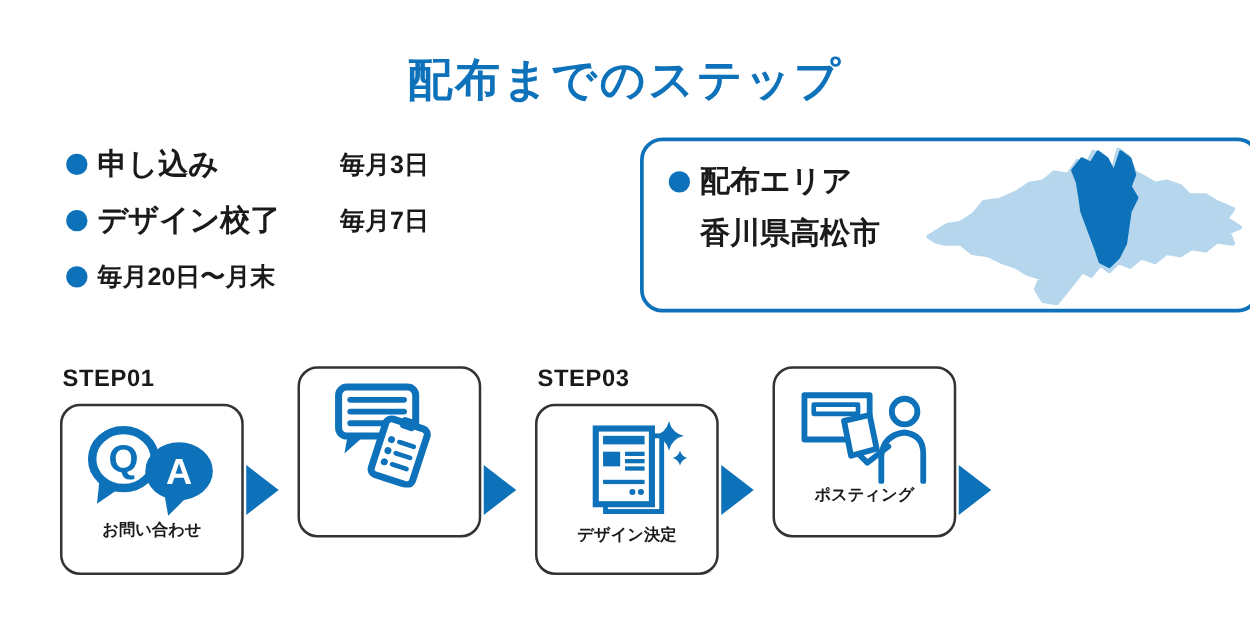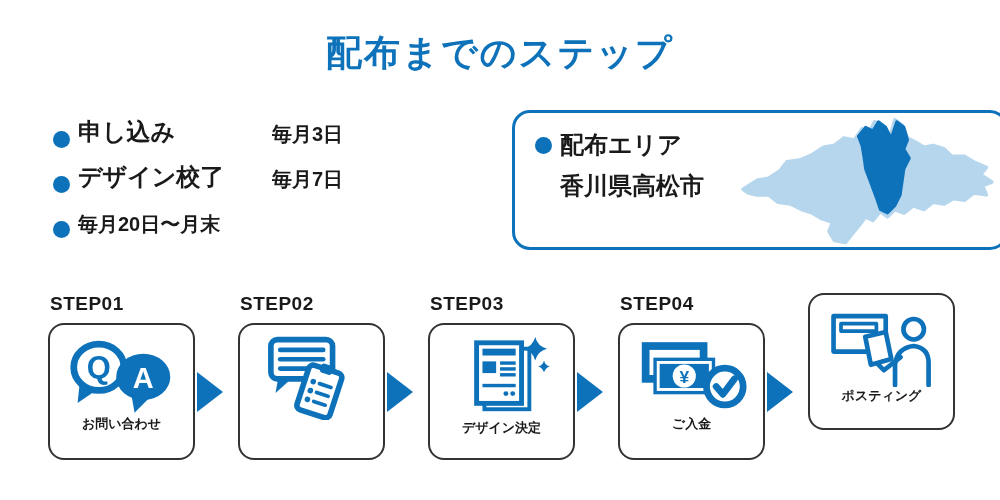--- a/index.html
+++ b/index.html
@@ -1,28 +1,28 @@
 <!DOCTYPE html>
 <html style="--brand-blue: #0d72ba; --light-blue: #b5d6ec; --ink: #1a1a1a; --box-border: #333333;"><head>
 <meta charset="utf-8">
 <style>
   html,body{margin:0;padding:0;background:#fff;}
   .stage{position:relative;width:1000px;height:500px;background:#ffffff;overflow:hidden;
          font-family:"Liberation Sans","DejaVu Sans",sans-serif;color:var(--ink);}
 
   
-  .page-title{position:absolute;top:29px;left:0;right:0;margin:0;text-align:center;
+  .page-title{position:absolute;top:40px;left:0;right:0;margin:0;text-align:center;
               font-size:36px;font-weight:bold;letter-spacing:2px;color:var(--brand-blue);}
 
   
   .dot{width:17px;height:17px;border-radius:50%;background:var(--brand-blue);flex:none;}
 
   
   .schedule{position:absolute;left:53px;top:114px;}
-  .sched-row{display:flex;align-items:flex-end;height:34px;margin-bottom:11px;}
+  .sched-row{display:flex;align-items:center;height:34px;margin-bottom:11px;}
   .sched-row .dot{margin-right:8px;}
   .sched-label{font-size:24px;font-weight:bold;width:194px;white-space:nowrap;}
   .sched-value{font-size:20px;font-weight:bold;white-space:nowrap;}
 
   
   .area-box{position:absolute;left:512px;top:110px;width:496px;height:140px;box-sizing:border-box;
             border:3px solid var(--brand-blue);border-radius:18px;background:#fff;}
   .area-text{position:absolute;left:20px;top:16px;}
   .area-title-row{display:flex;align-items:center;}
   .area-title-row .dot{margin-right:8px;}
@@ -105,21 +105,20 @@
             <ellipse cx="80" cy="42" rx="28" ry="24" fill="currentColor"></ellipse>
             <path d="M68,62 L88,62 L71,79 Z" fill="currentColor"></path>
             <text x="80" y="53" text-anchor="middle" font-size="30" font-weight="bold" fill="#ffffff">A</text>
           </svg>
         </div>
         <div class="step-label">お問い合わせ</div>
       </div>
     </div>
 
     <div class="step">
-      <div class="step-tag">STEP02</div>
       <div class="step-box">
         <div class="step-icon">
           <svg width="100" height="86" viewBox="0 0 100 92">
             <rect x="6" y="6" width="66" height="42" rx="7" fill="#ffffff" stroke="currentColor" stroke-width="6"></rect>
             <path d="M14,46 L30,46 L11,63 Z" fill="currentColor"></path>
             <g stroke="currentColor" stroke-width="5" stroke-linecap="round">
               <line x1="16" y1="17" x2="62" y2="17"></line>
               <line x1="16" y1="27" x2="62" y2="27"></line>
               <line x1="16" y1="37" x2="52" y2="37"></line>
             </g>
@@ -160,37 +159,20 @@
                 <circle cx="61" cy="60" r="2.5"></circle>
             </g>
             <path fill="currentColor" d="M84,2 Q86.5,11.5 96,14 Q86.5,16.5 84,26 Q81.5,16.5 72,14 Q81.5,11.5 84,2 Z"></path>
             <path fill="currentColor" d="M93,26 Q94.3,31 99,32.2 Q94.3,33.5 93,38.4 Q91.7,33.5 87,32.2 Q91.7,31 93,26 Z"></path>
           </svg>
         </div>
         <div class="step-label">デザイン決定</div>
       </div>
     </div>
 
-    <div class="step">
-      <div class="step-tag">STEP04</div>
-      <div class="step-box">
-        <div class="step-icon">
-          <svg width="112" height="78" viewBox="0 0 116 80">
-            <rect x="10" y="10" width="60" height="34" fill="#ffffff" stroke="currentColor" stroke-width="8"></rect>
-            <rect x="18" y="22" width="64" height="38" fill="currentColor"></rect>
-            <rect x="23" y="27" width="54" height="28" fill="none" stroke="#ffffff" stroke-width="3"></rect>
-            <circle cx="50" cy="41" r="12" fill="#ffffff"></circle>
-            <text x="50" y="48" text-anchor="middle" font-size="18" font-weight="bold" fill="currentColor">¥</text>
-            <circle cx="92" cy="52" r="19" fill="#ffffff" stroke="currentColor" stroke-width="7"></circle>
-            <path d="M83,52 L90,60 L102,44" fill="none" stroke="currentColor" stroke-width="7" stroke-linecap="round" stroke-linejoin="round"></path>
-          </svg>
-        </div>
-        <div class="step-label">ご入金</div>
-      </div>
-    </div>
 
     <div class="step">
       <div class="step-box">
         <div class="step-icon">
           <svg width="112" height="82" viewBox="0 0 116 88">
             <g fill="none" stroke="currentColor" stroke-width="5" stroke-linecap="round" stroke-linejoin="round">
               <rect x="6" y="12" width="56" height="38"></rect>
               <rect x="14" y="20" width="38" height="8" stroke-width="4"></rect>
               <circle cx="92" cy="26" r="11"></circle>
               <path d="M72,86 L72,64 Q74,46 92,44 Q108,46 108,62 L108,86"></path>

